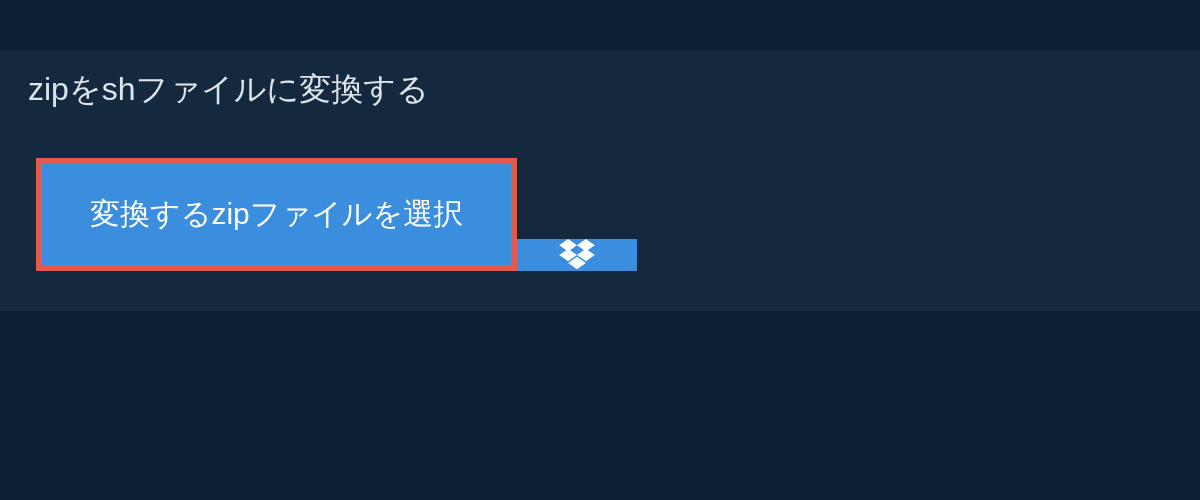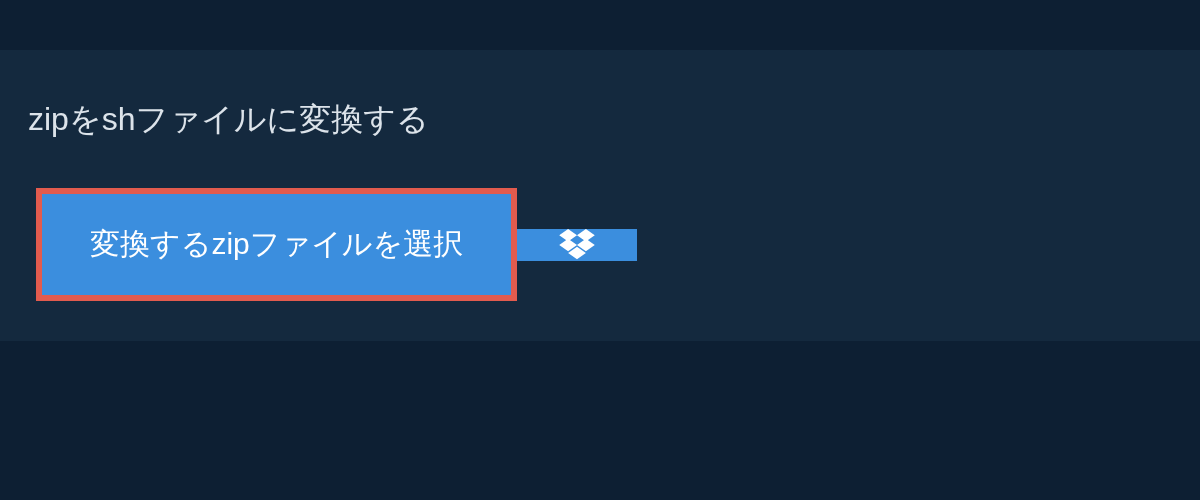--- a/index.html
+++ b/index.html
@@ -21,27 +21,26 @@
     }
     .title-bar {
       background-color: #14293e;
       padding: 18px 28px;
       display: inline-block;
     }
     .title {
       color: #dce3ea;
       font-size: 32px;
       font-weight: 400;
-      margin-top: 30px;
     }
     .button-row {
       display: flex;
       gap: 0;
       padding: 28px 36px 0 36px;
-      align-items: center;
+      align-items: flex-end;
     }
     .select-button {
       background-color: #3b8ede;
       border: 6px solid #e25b4e;
       padding: 30px 48px;
       cursor: pointer;
       display: flex;
       align-items: center;
       justify-content: center;
     }

